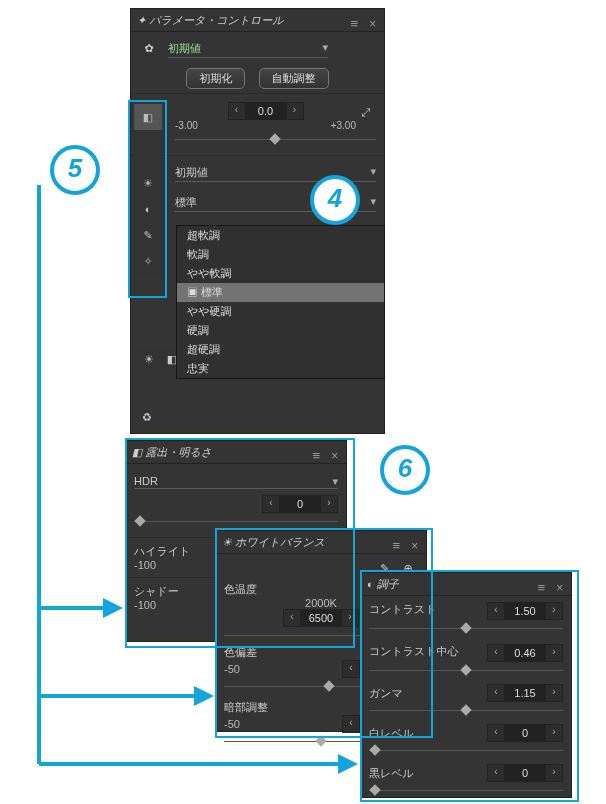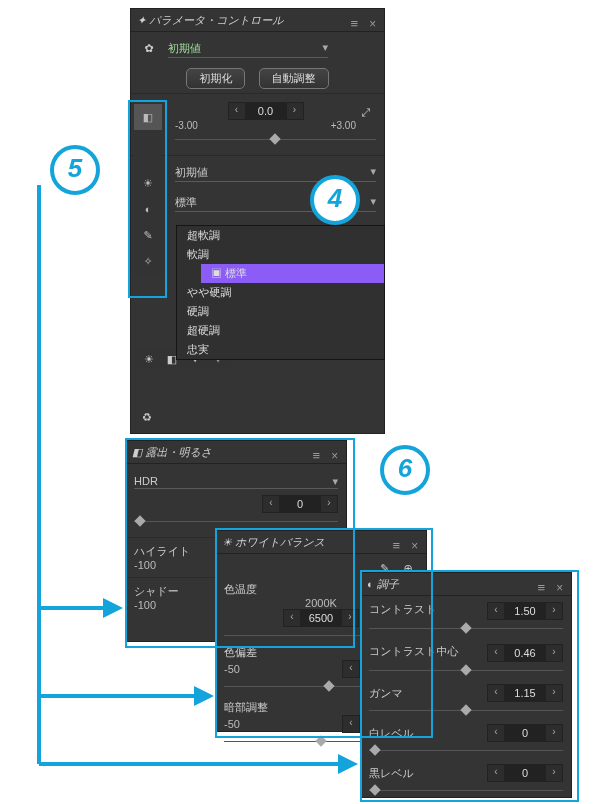--- a/index.html
+++ b/index.html
@@ -14,21 +14,21 @@
   .spin .lt,.spin .rt{width:16px;height:16px;text-align:center;line-height:14px;color:#aaa;background:#2d2d2d;border:1px solid #222;font-size:10px;}
   .spin .val{min-width:40px;height:16px;line-height:16px;text-align:center;background:#222;border-top:1px solid #222;border-bottom:1px solid #222;color:#ddd;}
   .slider{position:relative;height:10px;margin-top:4px;}
   .slider .track{position:absolute;left:0;right:0;top:4px;height:1px;background:#555;}
   .slider .thumb{position:absolute;top:0;width:8px;height:8px;background:#aaa;transform:rotate(45deg);}
   .dropdown{border-bottom:1px solid #5a5a5a;color:#9fdc9f;padding:1px 0;}
   .dropdown.grey{color:#ccc;}
   .dropdown .arr{float:right;color:#aaa;}
   .opts{background:#303030;border:1px solid #151515;color:#ddd;}
   .opts .opt{padding:2px 10px;}
-  .opts .opt.sel{background:#8b5cf6;margin-left:24px;}
+  .opts .opt.sel{background:#737373;}
   .sq{width:20px;height:20px;display:inline-block;text-align:center;line-height:20px;color:#ccc;}
   .vtools{position:absolute;width:28px;background:#333;}
   .vtools .tool{width:28px;height:26px;text-align:center;line-height:26px;color:#bbb;}
   .circle-num{position:absolute;width:42px;height:42px;border:4px solid #14a4dc;border-radius:50%;color:#14a4dc;font-weight:bold;font-size:26px;text-align:center;line-height:38px;background:#fff;font-style:italic;}
   .thinline{stroke:#14a4dc;stroke-width:4;fill:none;}
   .arrow{fill:#14a4dc;}
   .blue-box{position:absolute;border:2px solid #14a4dc;pointer-events:none;}
   .tiny{font-size:10px;color:#bbb;}
   .lbl{color:#ccc;}
   .sub{color:#bbb;}
@@ -115,20 +115,21 @@
     <span class="sq">◧</span>
     <span class="sq">✦</span>
     <span class="sq">✧</span>
   </div>
   <div style="position:absolute;left:6px;top:398px;"><span class="sq">♻</span></div>
 </div>
 
 <div id="opts" class="opts" style="position:absolute;left:176px;top:225px;width:207px;">
     <div class="opt"><span>超軟調</span></div>
     <div class="opt"><span>軟調</span></div>
+    <div class="opt"><span>やや軟調</span></div>
     <div class="opt sel"><span>▣ </span><span>標準</span></div>
     <div class="opt"><span>やや硬調</span></div>
     <div class="opt"><span>硬調</span></div>
     <div class="opt"><span>超硬調</span></div>
     <div class="opt"><span>忠実</span></div>
   </div>
 
 <div class="panel" style="left:125px;top:440px;width:220px;height:200px;">
   <div class="hdr">
     <span>◧ </span>

